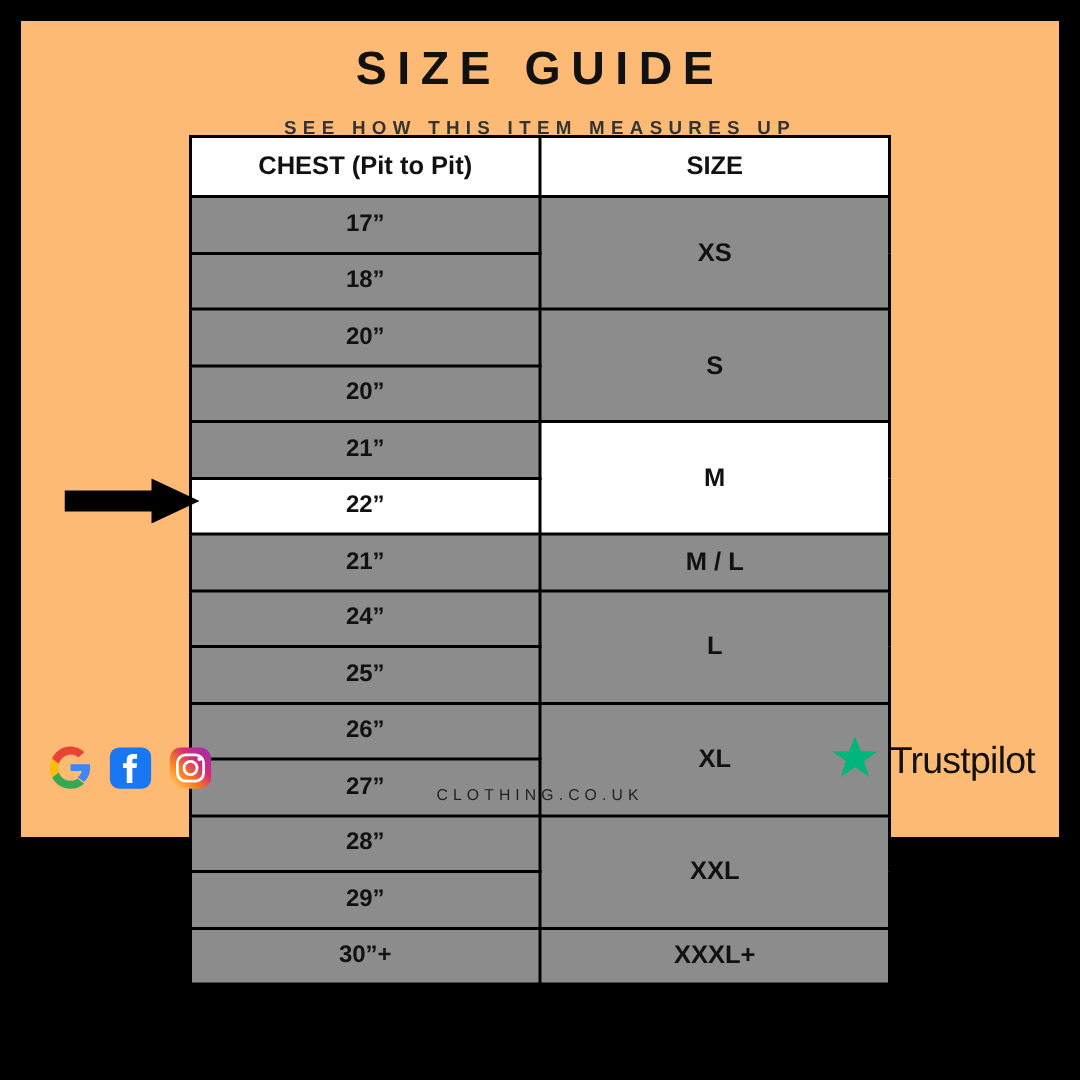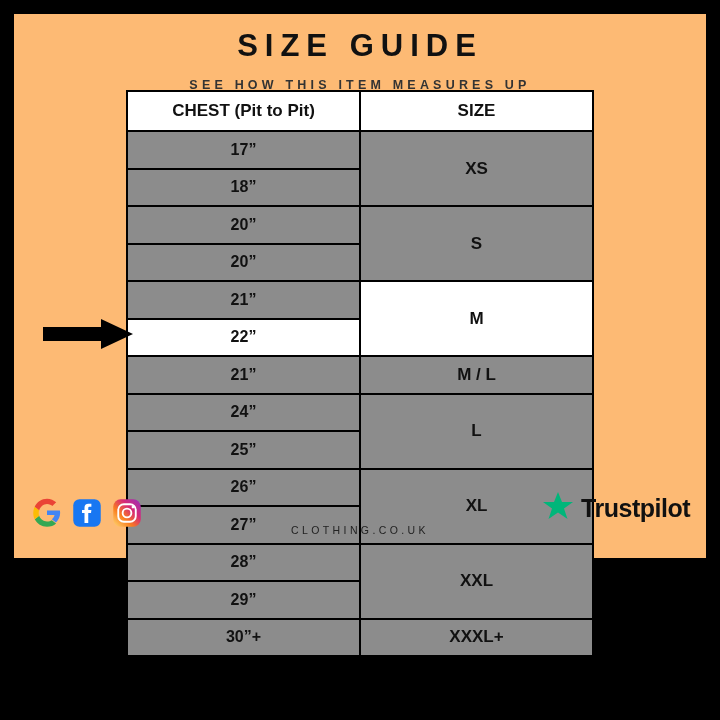--- a/index.html
+++ b/index.html
@@ -132,21 +132,21 @@
   .trustpilot {
     position: absolute;
     right: 16px;
     bottom: 18px;
     display: flex;
     align-items: center;
     gap: 7px;
   }
   .tp-label {
     font-size: 25px;
-    font-weight: bold;
+    font-weight: normal;
     color: #111;
     letter-spacing: -0.5px;
   }
 </style>
 </head>
 <body>
 
 <div class="page">
   <div class="card">
 

